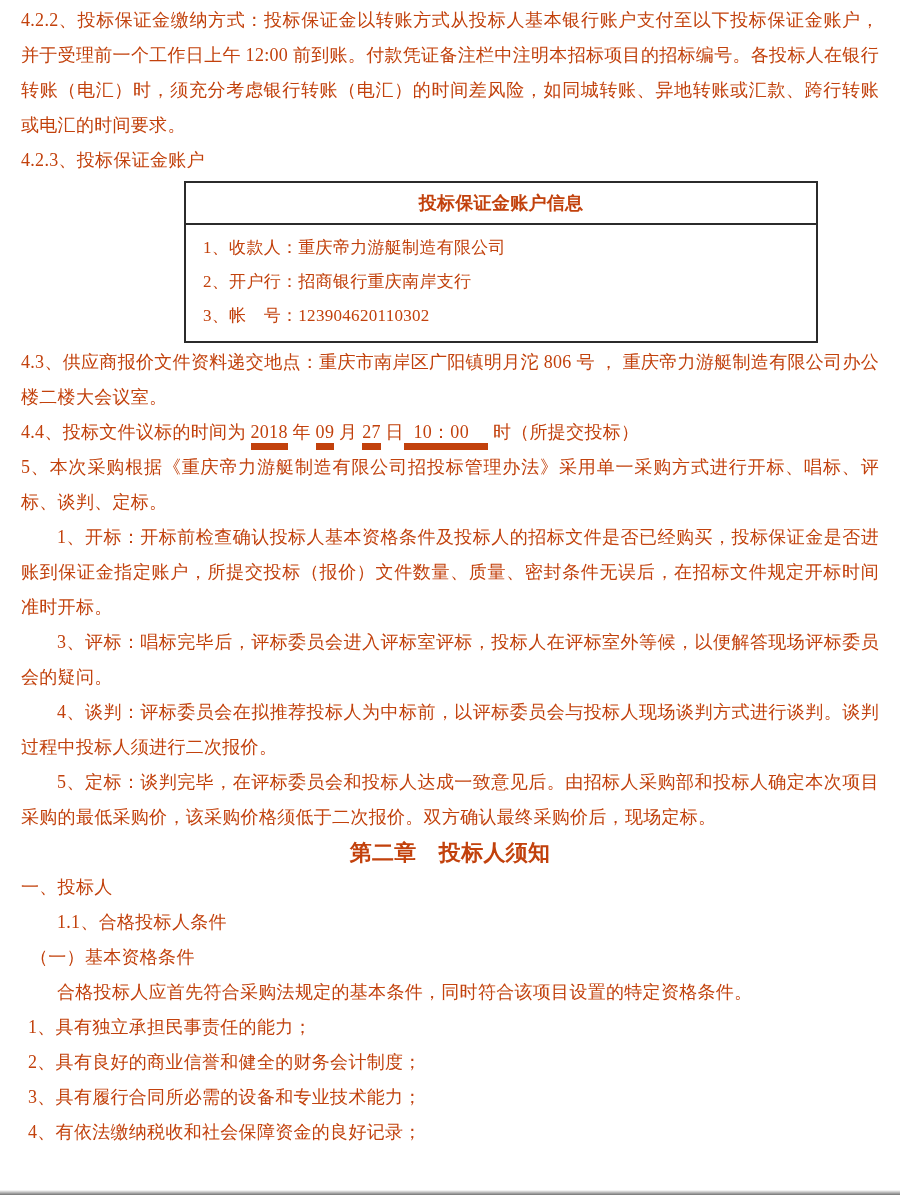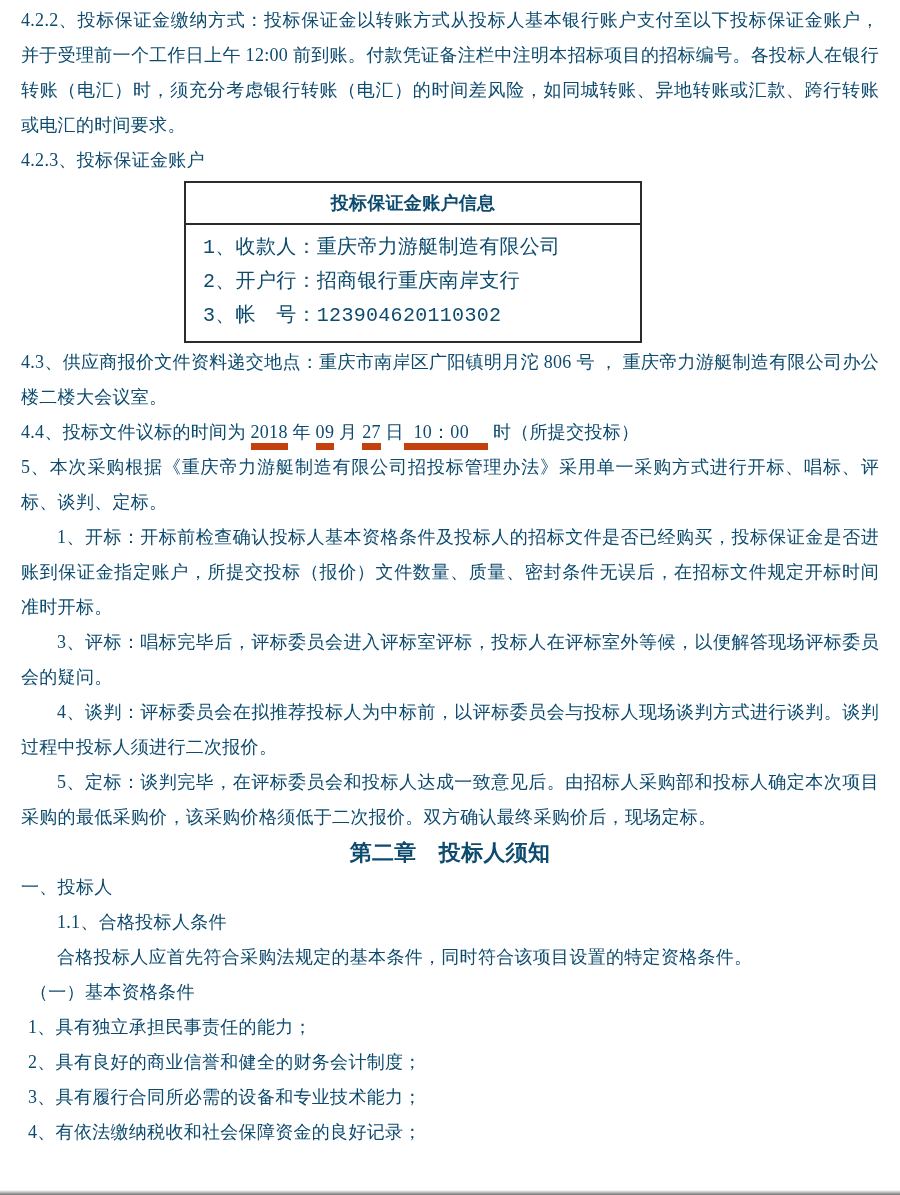--- a/index.html
+++ b/index.html
@@ -3,21 +3,21 @@
 <meta charset="utf-8">
 <style>
   html, body { margin: 0; padding: 0; background: #ffffff; }
   .page {
     position: relative;
     width: 900px;
     height: 1195px;
     box-sizing: border-box;
     padding: 3px 21px 0 21px;
     background: #ffffff;
-    color: #0c4a6e;
+    color: #c2410c;
     font-family: "Liberation Serif", "DejaVu Serif", serif;
     overflow: hidden;
   }
   .para {
     margin: 0;
     font-size: 18px;
     line-height: 35px;
     text-align: justify;
     letter-spacing: 0.3px;
   }
@@ -30,41 +30,40 @@
     margin: 0;
     font-size: 22px;
     line-height: 35px;
     font-weight: bold;
     text-align: center;
     letter-spacing: 0.3px;
   }
   table.acct {
     border-collapse: collapse;
     table-layout: fixed;
-    width: 458px;
+    width: 634px;
     margin: 3px 0 2px 163px;
   }
   table.acct th {
     border: 2px solid #2b2b2b;
     font-size: 18px;
     font-weight: bold;
     height: 40px;
     text-align: center;
     letter-spacing: 0.3px;
     padding: 0;
   }
   table.acct td {
     border: 2px solid #2b2b2b;
     padding: 6px 8px 8px 17px;
   }
   .acct-line {
-    font-size: 20px;
+    font-size: 17px;
     line-height: 34px;
     letter-spacing: 0.3px;
-    font-family: Liberation Mono, monospace;
   }
   .line44 span { white-space: pre; }
   .u {
     border-bottom: 7px solid #c2410c;
     padding-bottom: 1px;
   }
   .bottom-edge {
     position: absolute;
     left: 0;
     bottom: 0;
@@ -109,23 +108,23 @@
   <p class="para indent-first">3、评标：唱标完毕后，评标委员会进入评标室评标，投标人在评标室外等候，以便解答现场评标委员会的疑问。</p>
   <p class="para indent-first">4、谈判：评标委员会在拟推荐投标人为中标前，以评标委员会与投标人现场谈判方式进行谈判。谈判过程中投标人须进行二次报价。</p>
   <p class="para indent-first">5、定标：谈判完毕，在评标委员会和投标人达成一致意见后。由招标人采购部和投标人确定本次项目采购的最低采购价，该采购价格须低于二次报价。双方确认最终采购价后，现场定标。</p>
 
   <h2 class="chapter">第二章　投标人须知</h2>
 
   <p class="para bold">一、投标人</p>
 
   <p class="para indent-block">1.1、合格投标人条件</p>
 
+  <p class="para indent-half">（一）基本资格条件</p>
+
   <p class="para indent-block">合格投标人应首先符合采购法规定的基本条件，同时符合该项目设置的特定资格条件。</p>
-
-  <p class="para indent-half">（一）基本资格条件</p>
 
   <p class="para indent-small">1、具有独立承担民事责任的能力；</p>
   <p class="para indent-small">2、具有良好的商业信誉和健全的财务会计制度；</p>
   <p class="para indent-small">3、具有履行合同所必需的设备和专业技术能力；</p>
   <p class="para indent-small">4、有依法缴纳税收和社会保障资金的良好记录；</p>
 
   <div class="bottom-edge"></div>
 
 </div>
 

